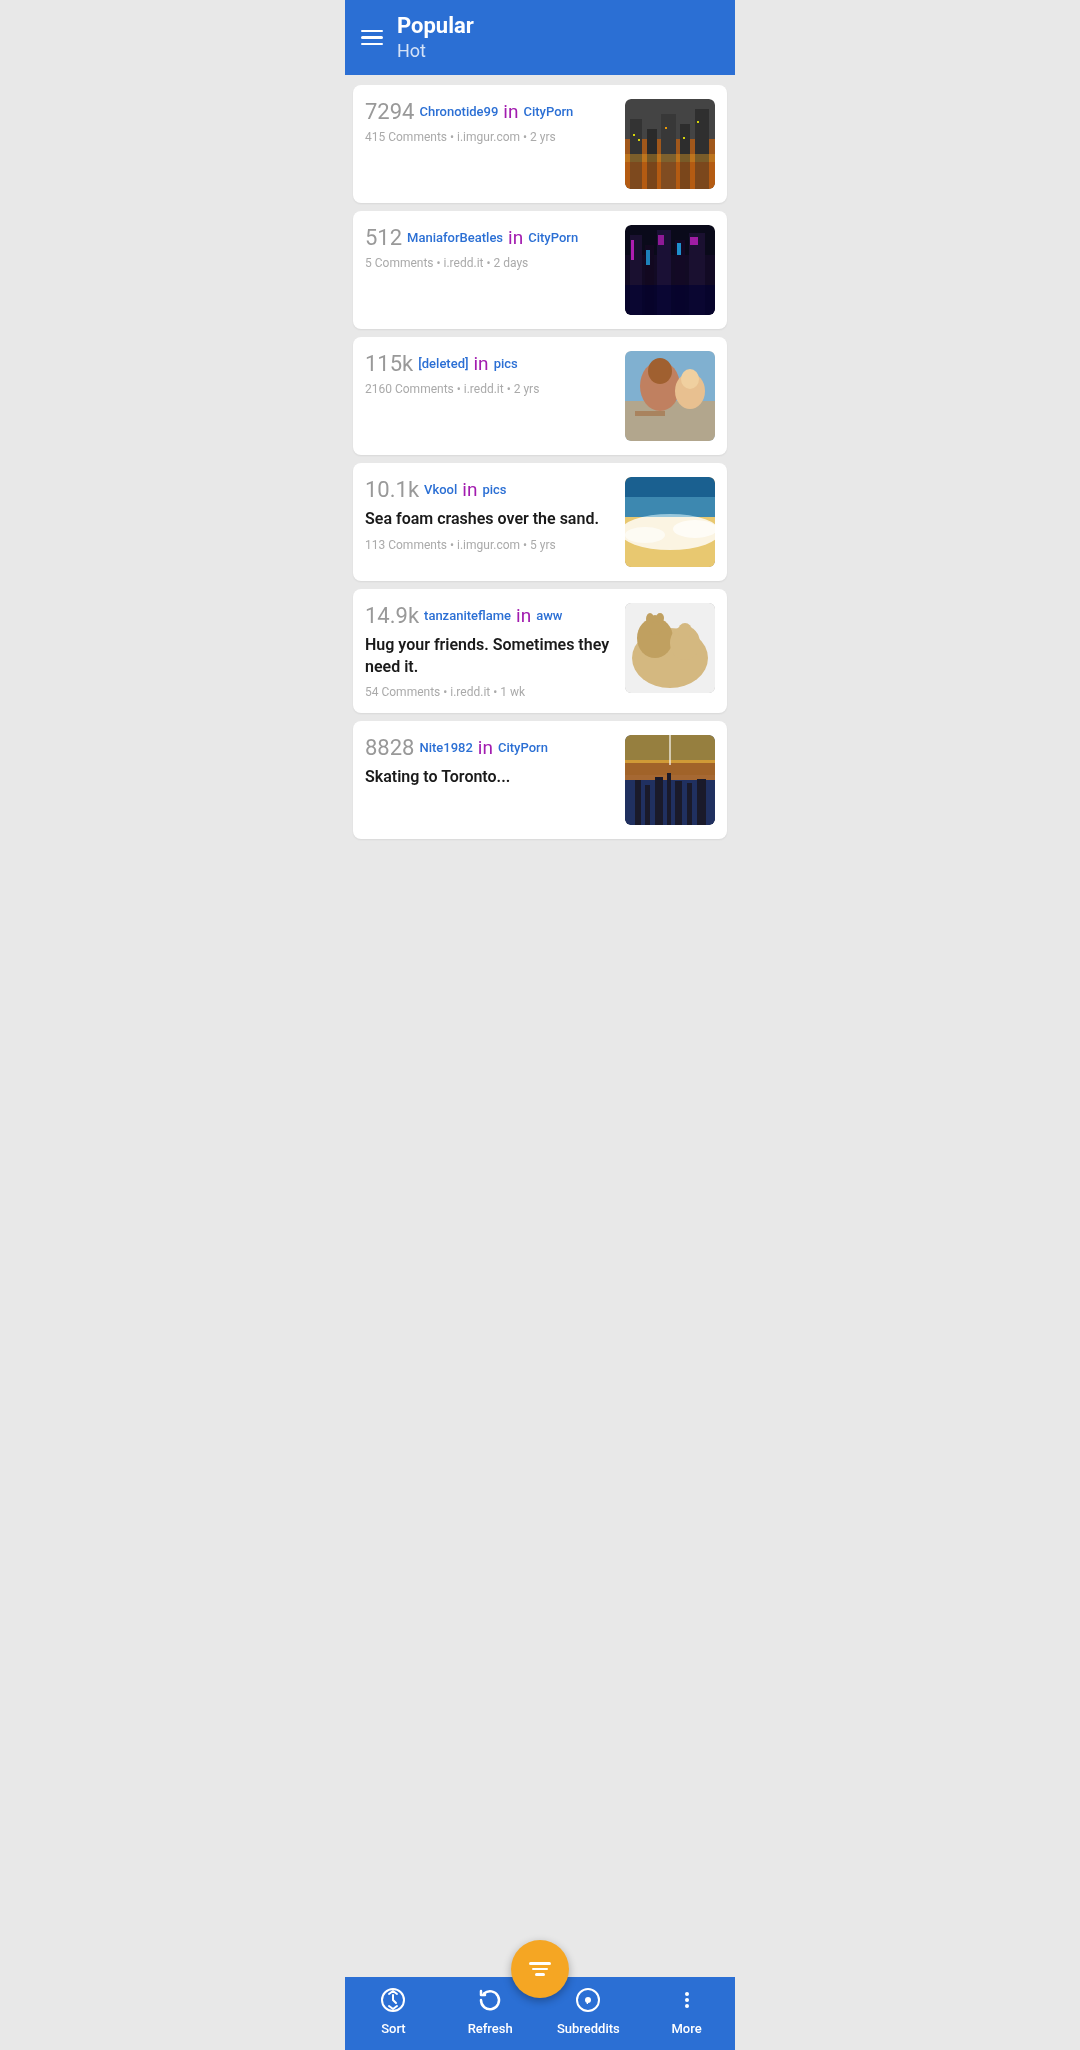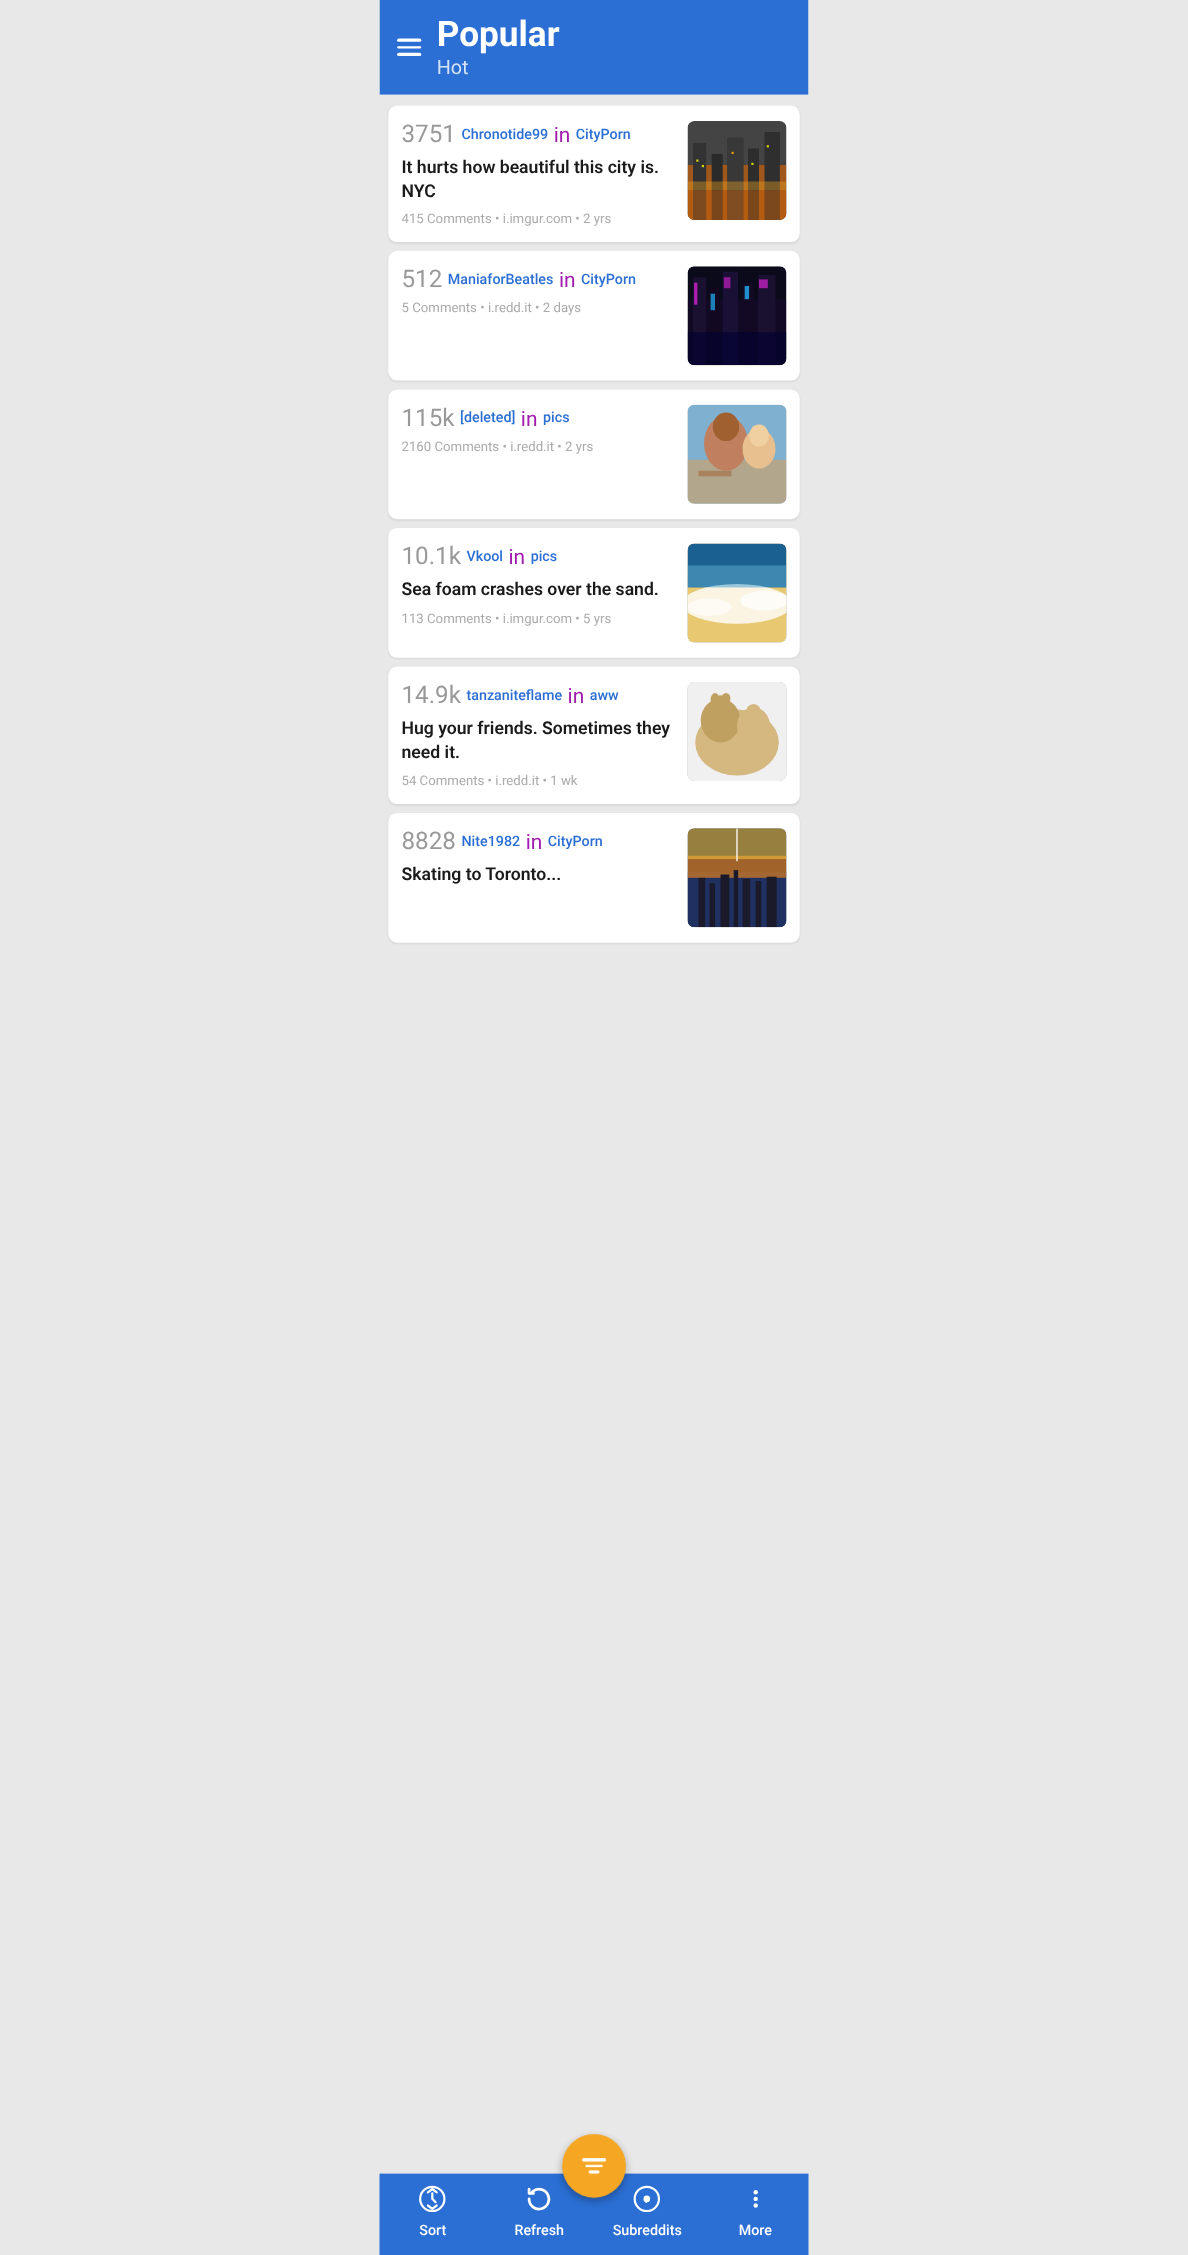--- a/index.html
+++ b/index.html
@@ -32,21 +32,21 @@
     }
     .header-menu-icon span {
       display: block;
       width: 22px;
       height: 2.5px;
       background: white;
       border-radius: 2px;
     }
     .header-title-block {}
     .header-title {
-      font-size: 32px;
+      font-size: 22px;
       font-weight: 700;
       color: white;
       line-height: 1.1;
     }
     .header-subtitle {
       font-size: 18px;
       color: rgba(255,255,255,0.8);
       margin-top: 2px;
     }
 
@@ -199,26 +199,25 @@
   <div class="header-title-block">
     <div class="header-title">Popular</div>
     <div class="header-subtitle">Hot</div>
   </div>
 </div>
 
 <div class="feed" id="feed-container">
     <div class="post-card">
     <div class="post-content">
       <div class="post-meta-top">
-        <span class="post-score">3751</span>
+        <span class="post-score">7294</span>
         <span class="post-author">Chronotide99</span>
         <span class="post-in">in</span>
         <span class="post-subreddit">CityPorn</span>
       </div>
-      <div class="post-title">It hurts how beautiful this city is. NYC</div>
       <div class="post-meta-bottom">415 Comments • i.imgur.com • 2 yrs</div>
     </div>
     <div class="post-thumbnail">
       <svg xmlns="http://www.w3.org/2000/svg" width="90" height="90" style="border-radius:6px">
       <rect width="90" height="90" fill="#444"></rect>
       <rect x="0" y="40" width="90" height="50" fill="#c8600a" opacity="0.7"></rect>
       <rect x="5" y="20" width="12" height="70" fill="#333"></rect>
       <rect x="22" y="30" width="10" height="60" fill="#2a2a2a"></rect>
       <rect x="36" y="15" width="15" height="75" fill="#383838"></rect>
       <rect x="55" y="25" width="10" height="65" fill="#2d2d2d"></rect>

